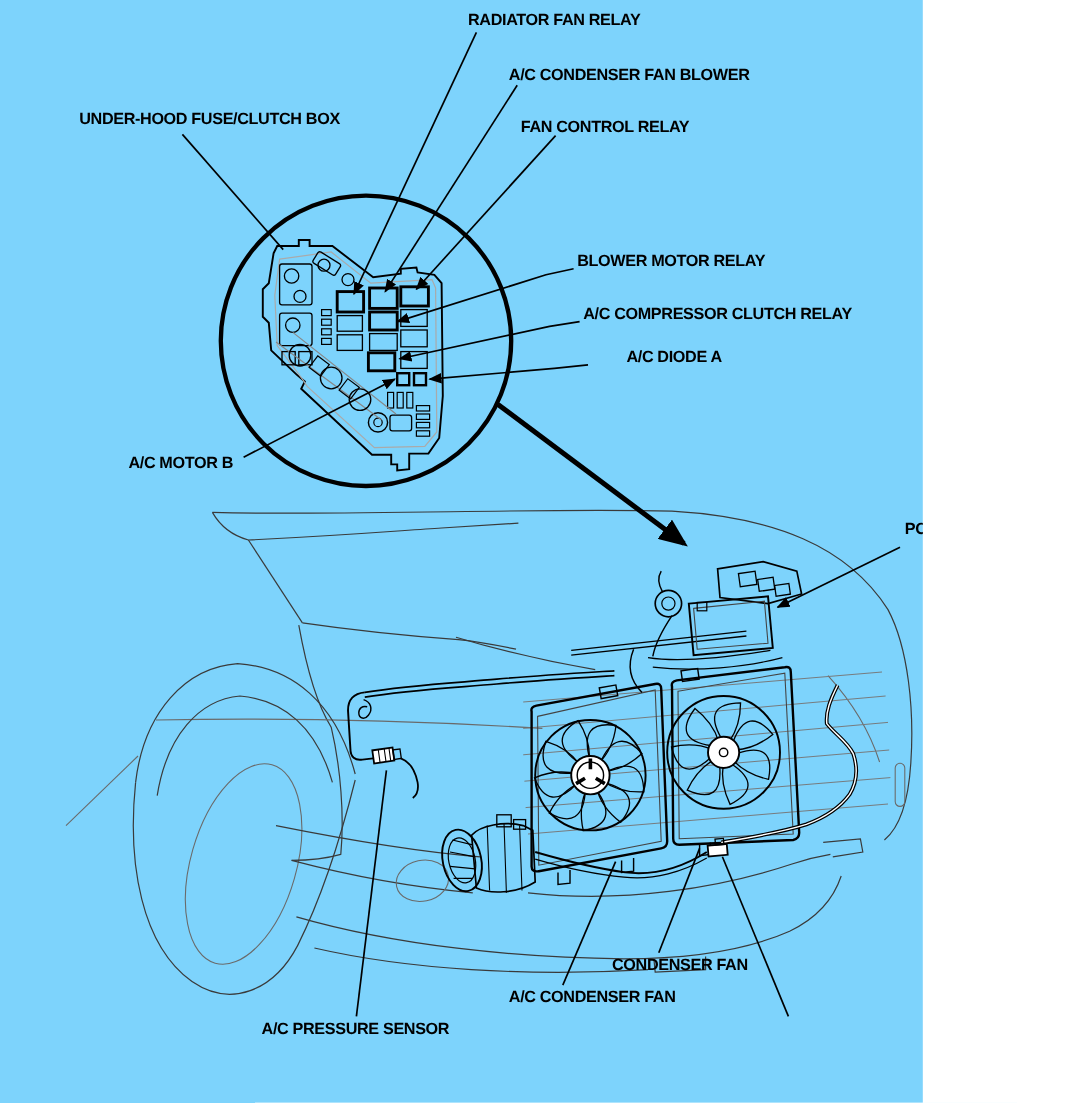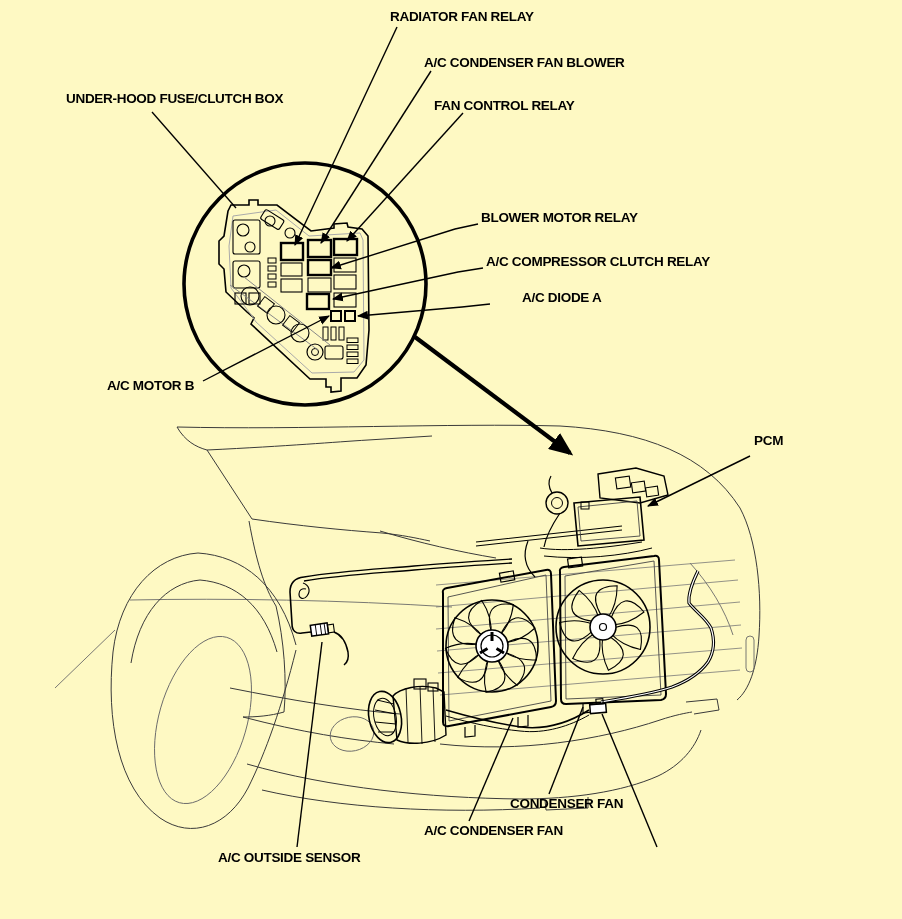--- a/index.html
+++ b/index.html
@@ -1,17 +1,17 @@
 <!DOCTYPE html>
 <html><head>
 <meta charset="utf-8">
 <style>
   html,body{margin:0;padding:0;background:#fff;}
   #stage{
-    position:relative;width:902px;height:919px;background:#fef9c3;overflow:hidden;
+    position:relative;width:769px;height:919px;background:#7dd3fc;overflow:hidden;
     font-family:"Liberation Sans",sans-serif;
     text-decoration:underline;
   }
   #art{position:absolute;left:0;top:0;width:902px;height:919px;}
   .callout{
     position:absolute;white-space:nowrap;color:#000;
     font-weight:bold;font-size:13.5px;line-height:1.05;letter-spacing:-0.3px;
   }
 </style>
 </head>
@@ -305,14 +305,14 @@
   <div class="callout" style="left:424px;top:56px">A/C CONDENSER FAN BLOWER</div>
   <div class="callout" style="left:434px;top:99px">FAN CONTROL RELAY</div>
   <div class="callout" style="left:66px;top:92px">UNDER-HOOD FUSE/CLUTCH BOX</div>
   <div class="callout" style="left:481px;top:211px">BLOWER MOTOR RELAY</div>
   <div class="callout" style="left:486px;top:255px">A/C COMPRESSOR CLUTCH RELAY</div>
   <div class="callout" style="left:522px;top:291px">A/C DIODE A</div>
   <div class="callout" style="left:107px;top:379px">A/C MOTOR B</div>
   <div class="callout" style="left:754px;top:434px">PCM</div>
   <div class="callout" style="left:510px;top:797px">CONDENSER FAN</div>
   <div class="callout" style="left:424px;top:824px">A/C CONDENSER FAN</div>
-  <div class="callout" style="left:218px;top:851px">A/C OUTSIDE SENSOR</div>
+  <div class="callout" style="left:218px;top:851px">A/C PRESSURE SENSOR</div>
 </div>
 
 </body></html>

